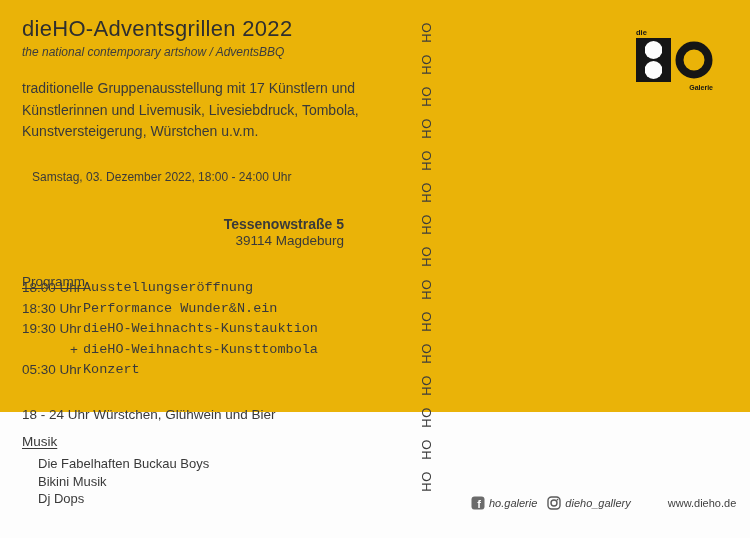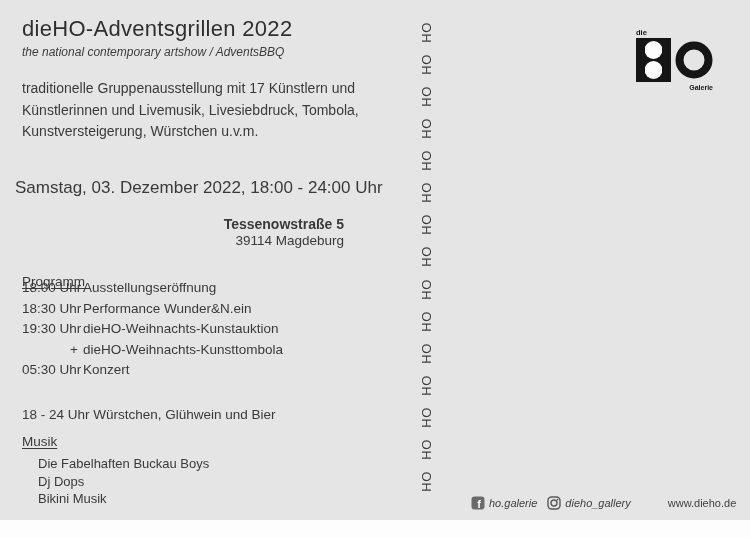--- a/index.html
+++ b/index.html
@@ -3,57 +3,57 @@
 <meta charset="utf-8">
 <style>
   * { margin: 0; padding: 0; box-sizing: border-box; }
   html, body { width: 750px; height: 538px; }
   body {
     font-family: "Liberation Sans", sans-serif;
     background: #fdfdfd;
     color: #3a3a3a;
     overflow: hidden;
   }
-  .page { position: relative; width: 750px; height: 520px; background: #e5e5e5; }
+  .page { position: relative; width: 750px; height: 412px; background: #eab308; }
 
   .title {
     position: absolute; left: 22px; top: 16px;
     font-size: 22px; font-weight: 400; letter-spacing: 0.3px; color: #2f2f2f;
     white-space: nowrap;
   }
   .subtitle {
     position: absolute; left: 22px; top: 45px;
     font-size: 12px; font-style: italic; color: #3d3d3d;
     white-space: nowrap;
   }
   .description {
     position: absolute; left: 22px; top: 78px; width: 358px;
     font-size: 14px; line-height: 21.5px; color: #3a3a3a;
   }
   .datetime {
-    position: absolute; left: 15px; top: 170px;
-    font-size: 17px; white-space: nowrap; margin-top: 8px;
+    position: absolute; left: 32px; top: 170px;
+    font-size: 12px; white-space: nowrap;
   }
   .address {
     position: absolute; left: 22px; top: 216px; width: 322px;
     text-align: right; font-size: 13.5px; line-height: 16.5px;
   }
   .address .street { font-weight: 700; font-size: 14px; }
 
   .section-heading {
     font-size: 13.5px;
     text-decoration: underline;
     text-underline-offset: 2px;
   }
   .program-heading { position: absolute; left: 22px; top: 274px; }
   .program-list { position: absolute; left: 22px; top: 278px; font-size: 13.5px; }
   .program-row { display: flex; line-height: 20.6px; }
   .program-row .time { width: 56px; margin-right: 5px; white-space: nowrap; }
   .program-row .time.plus { text-align: right; }
-  .program-row .event { white-space: nowrap; }
+  .program-row .event { white-space: nowrap; font-family: Liberation Mono, monospace; }
 
   .food-note { position: absolute; left: 22px; top: 407px; font-size: 13.5px; white-space: nowrap; }
   .music-heading { position: absolute; left: 22px; top: 434px; }
   .music-list { position: absolute; left: 38px; top: 455px; font-size: 13px; line-height: 17.6px; list-style: none; }
 
   .ho-column {
     position: absolute; left: 411px; top: 26px; width: 30px; height: 462px;
     display: flex; flex-direction: column; justify-content: space-between; align-items: center;
   }
   .ho-column span {
@@ -117,22 +117,22 @@
       <span class="event">Konzert</span>
     </div>
   </div>
 
   <div class="food-note">18 - 24 Uhr Würstchen, Glühwein und Bier</div>
 
   <div class="section-heading music-heading">Musik</div>
 
   <ul class="music-list">
     <li>Die Fabelhaften Buckau Boys</li>
+    <li>Bikini Musik</li>
     <li>Dj Dops</li>
-    <li>Bikini Musik</li>
   </ul>
 
   <div class="ho-column">
     <span>HO</span>
     <span>HO</span>
     <span>HO</span>
     <span>HO</span>
     <span>HO</span>
     <span>HO</span>
     <span>HO</span>

